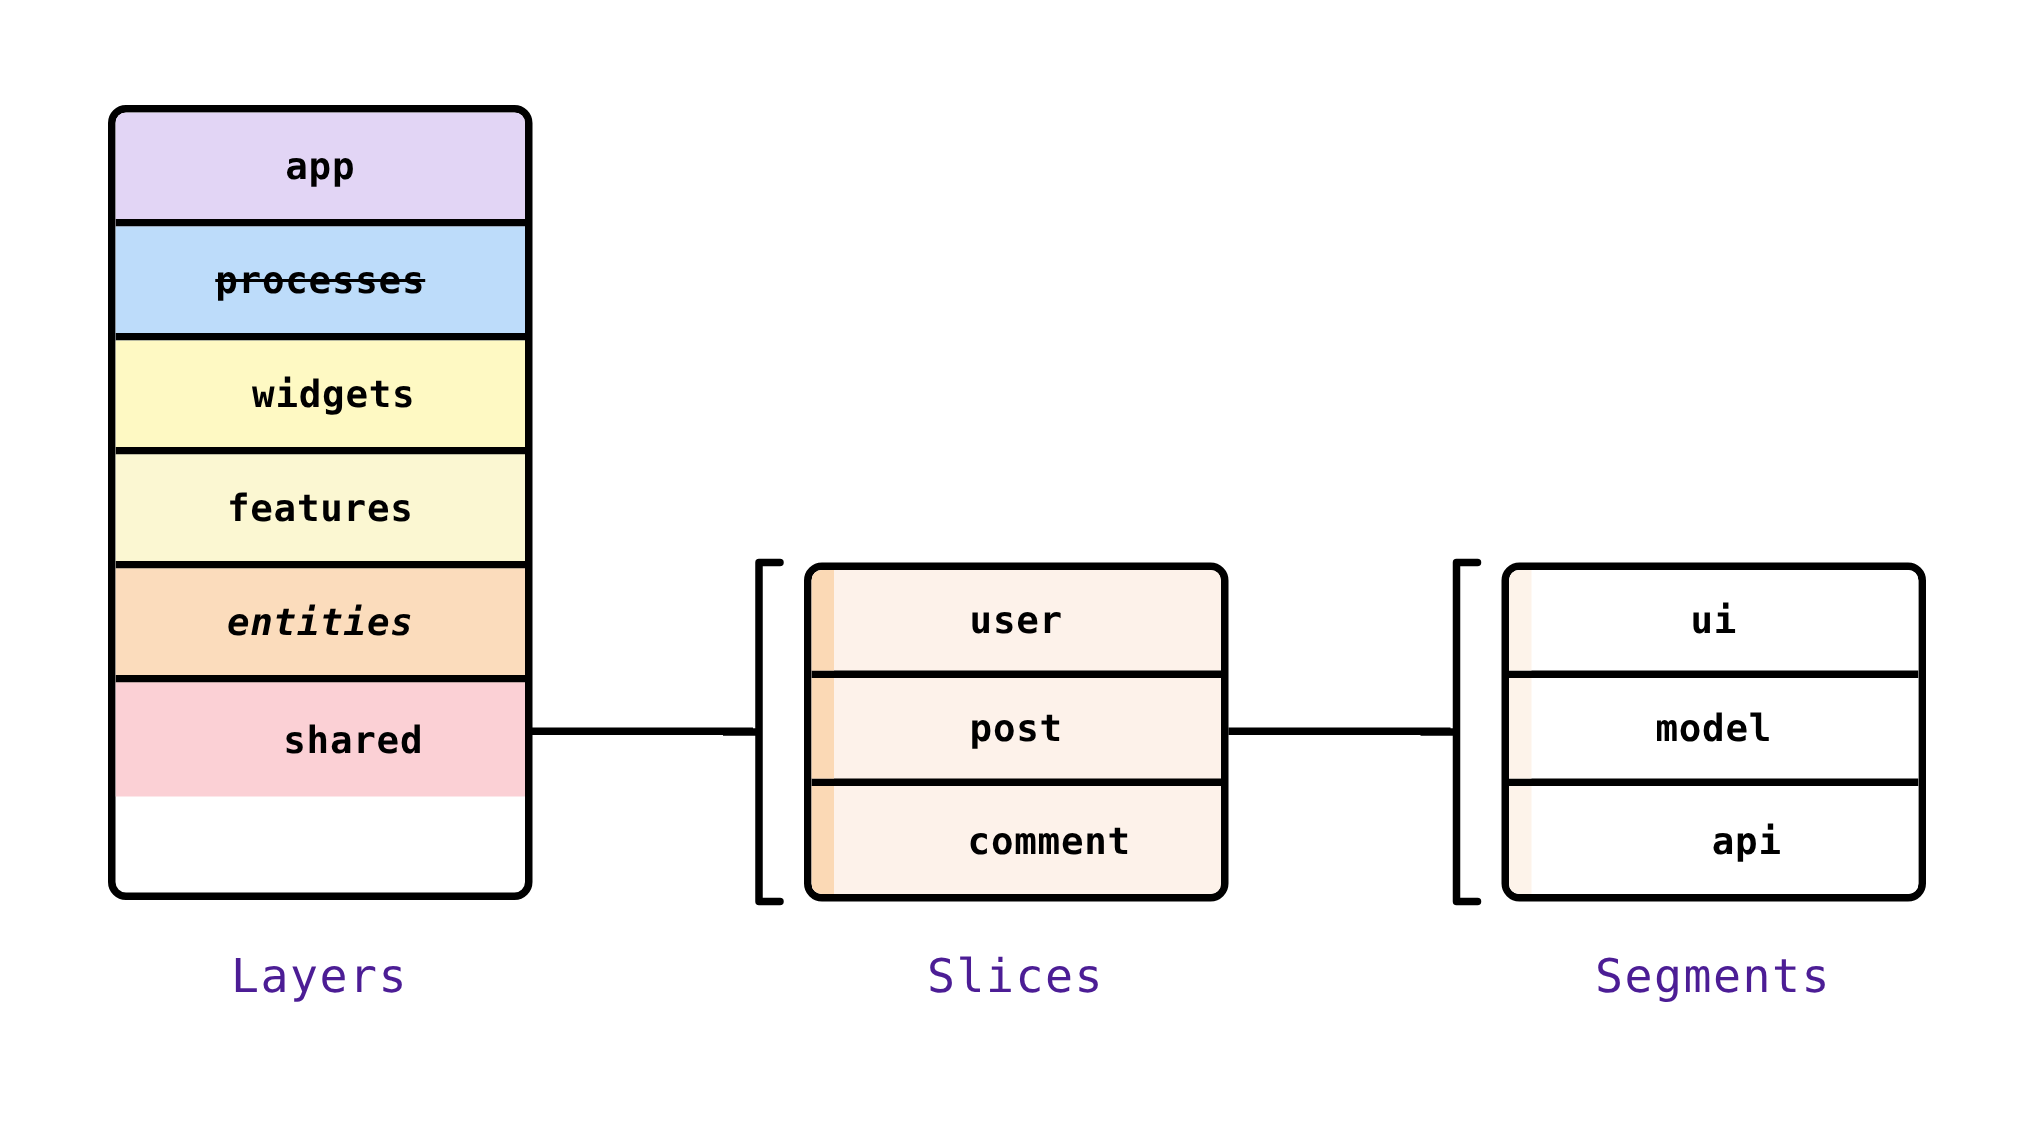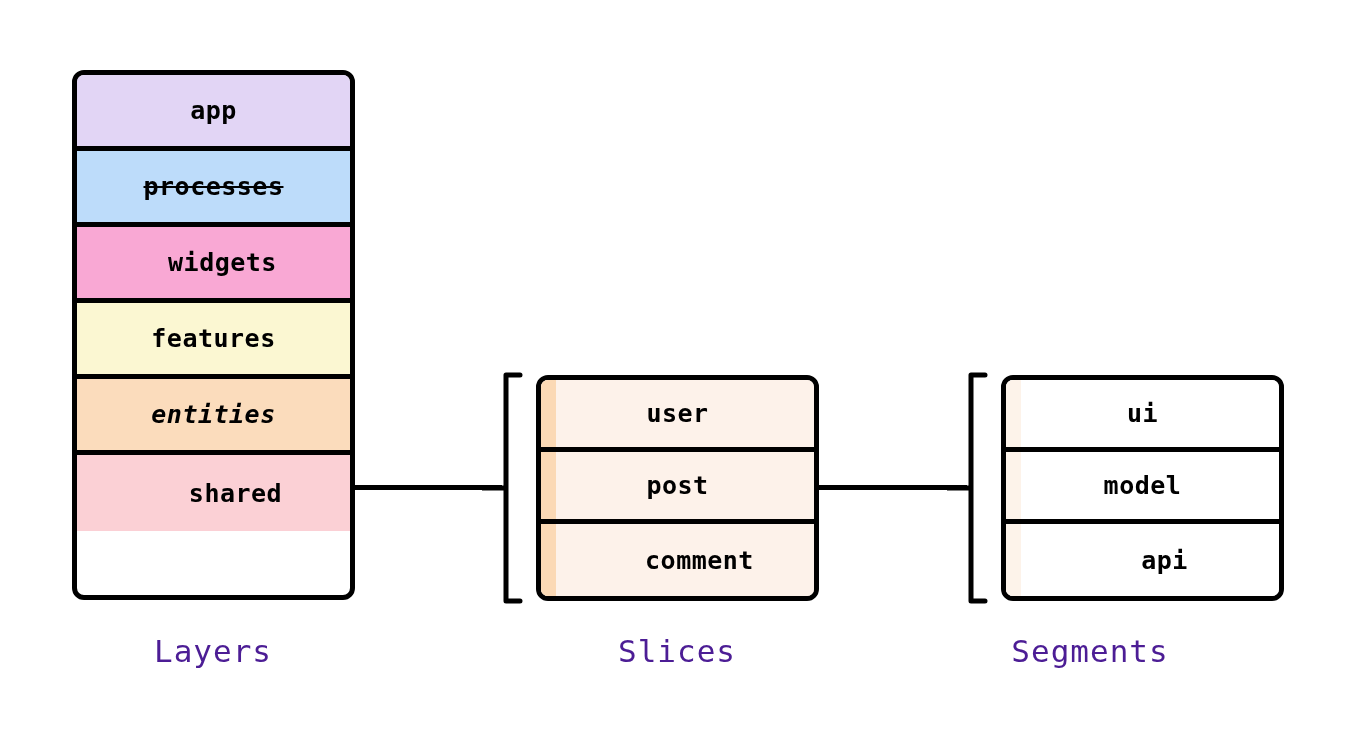--- a/index.html
+++ b/index.html
@@ -106,35 +106,35 @@
     top: 633px;
     width: 340px;
     text-align: center;
     font-size: 31px;
     font-weight: normal;
     color: #4c1d95;
     letter-spacing: 1px;
   }
   #caption-layers   { left: 43px; }
   #caption-slices   { left: 507px; }
-  #caption-segments { left: 920px; }
+  #caption-segments { left: 972px; }
 </style>
 </head>
 <body style="background: rgb(255, 255, 255);">
 
 <div class="canvas">
 
   <div class="stack" id="layers-box">
     <div class="row" style="background: rgb(226, 213, 245);">
       <span class="label">app</span>
     </div>
     <div class="row struck" style="background: rgb(189, 220, 250);">
       <span class="label">processes</span>
     </div>
-    <div class="row" style="background: #f9a8d4; padding-left: 18px;">
+    <div class="row" style="background: #fef9c3; padding-left: 18px;">
       <span class="label">widgets</span>
     </div>
     <div class="row" style="background: rgb(251, 247, 210);">
       <span class="label">features</span>
     </div>
     <div class="row" style="background: rgb(251, 220, 188); font-style: italic;">
       <span class="label">entities</span>
     </div>
     <div class="row" style="background: rgb(251, 208, 213);">
       <span class="label">shared</span>

